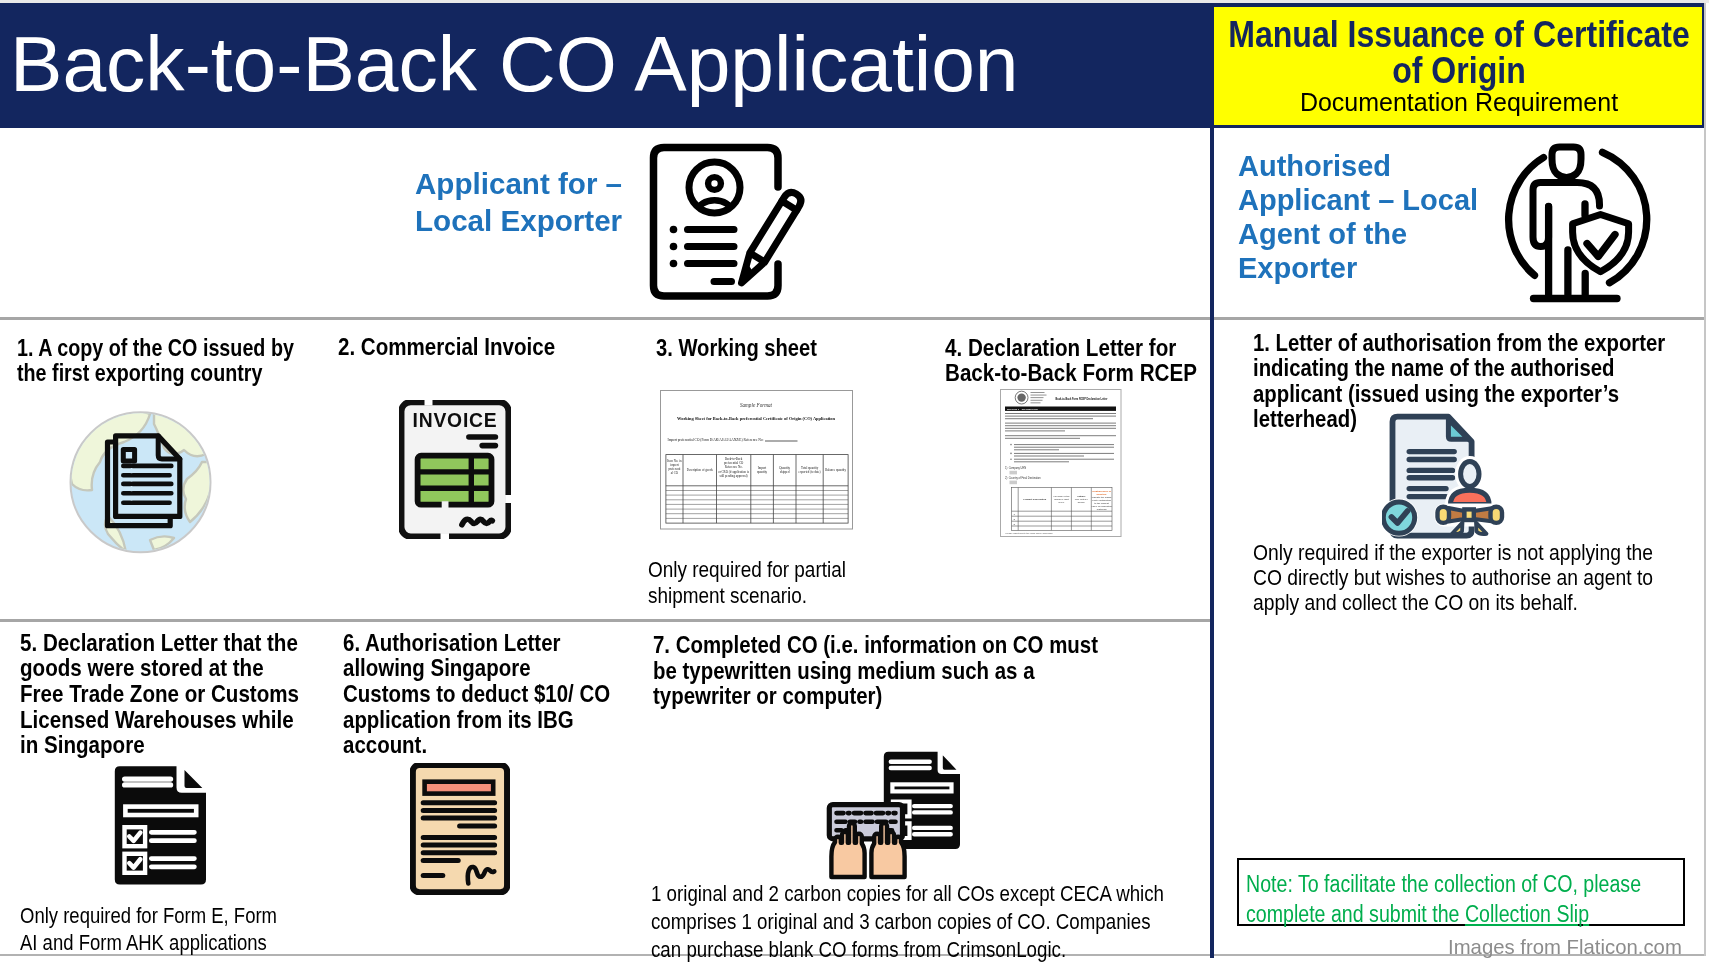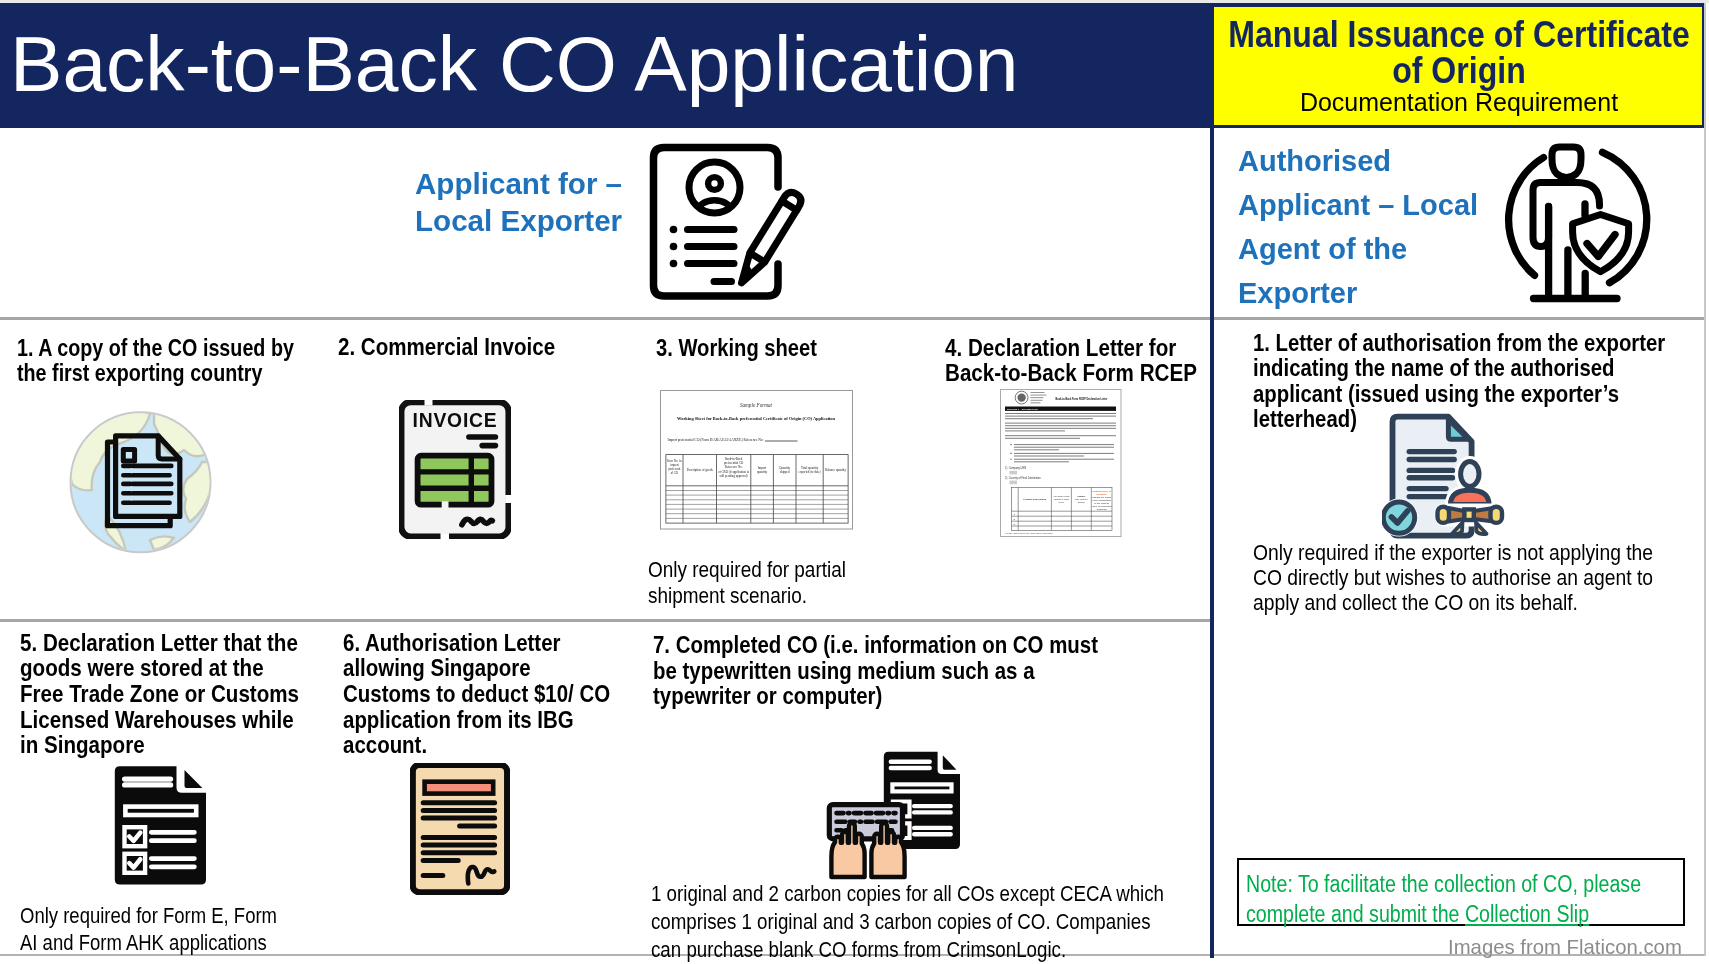--- a/index.html
+++ b/index.html
@@ -12,21 +12,21 @@
 .y1{left:1199px;top:16.5px;width:520px;text-align:center;font-size:36px;font-weight:bold;color:#13265f;line-height:36.6px;transform:scaleX(0.891);transform-origin:center top;white-space:nowrap;}
 .y2{left:1199px;top:90px;width:520px;text-align:center;font-size:25px;color:#000;line-height:25px;white-space:nowrap;}
 #vline{left:1210px;top:128px;width:3.5px;height:830px;background:#13265f;z-index:5;}
 #hline1{left:0;top:317px;width:1704px;height:3px;background:#a6a6a6;}
 #hline2{left:0;top:619px;width:1213px;height:3px;background:#a6a6a6;}
 #botline{left:0;top:954px;width:1704px;height:2px;background:#b2b2b2;}
 #rline{left:1704px;top:3px;width:2px;height:953px;background:#c6c6c6;}
 .blue{color:#1e72bb;font-weight:bold;}
 .sx{transform-origin:left top;white-space:nowrap;}
 #apph{left:415px;top:165.1px;font-size:30px;line-height:37px;transform:scaleX(0.986);}
-#authh{left:1238px;top:139px;font-size:29px;line-height:44px;}
+#authh{left:1238px;top:149px;font-size:29px;line-height:34px;}
 .h{font-weight:bold;color:#000;font-size:24.5px;line-height:25.7px;}
 #i1h{left:17px;top:334.6px;transform:scaleX(0.805);}
 #i2h{left:338px;top:334.3px;transform:scaleX(0.839);}
 #i3h{left:656px;top:334.5px;transform:scaleX(0.823);}
 #i4h{left:945px;top:334.5px;transform:scaleX(0.841);}
 #i5h{left:20px;top:629.5px;transform:scaleX(0.84);}
 #i6h{left:343px;top:629.5px;transform:scaleX(0.835);}
 #i7h{left:653px;top:632px;transform:scaleX(0.834);}
 #r1h{left:1253px;top:331.2px;font-weight:bold;color:#000;font-size:23.5px;line-height:25.3px;transform:scaleX(0.865);}
 .cap{color:#000;font-size:22px;line-height:25.5px;}

